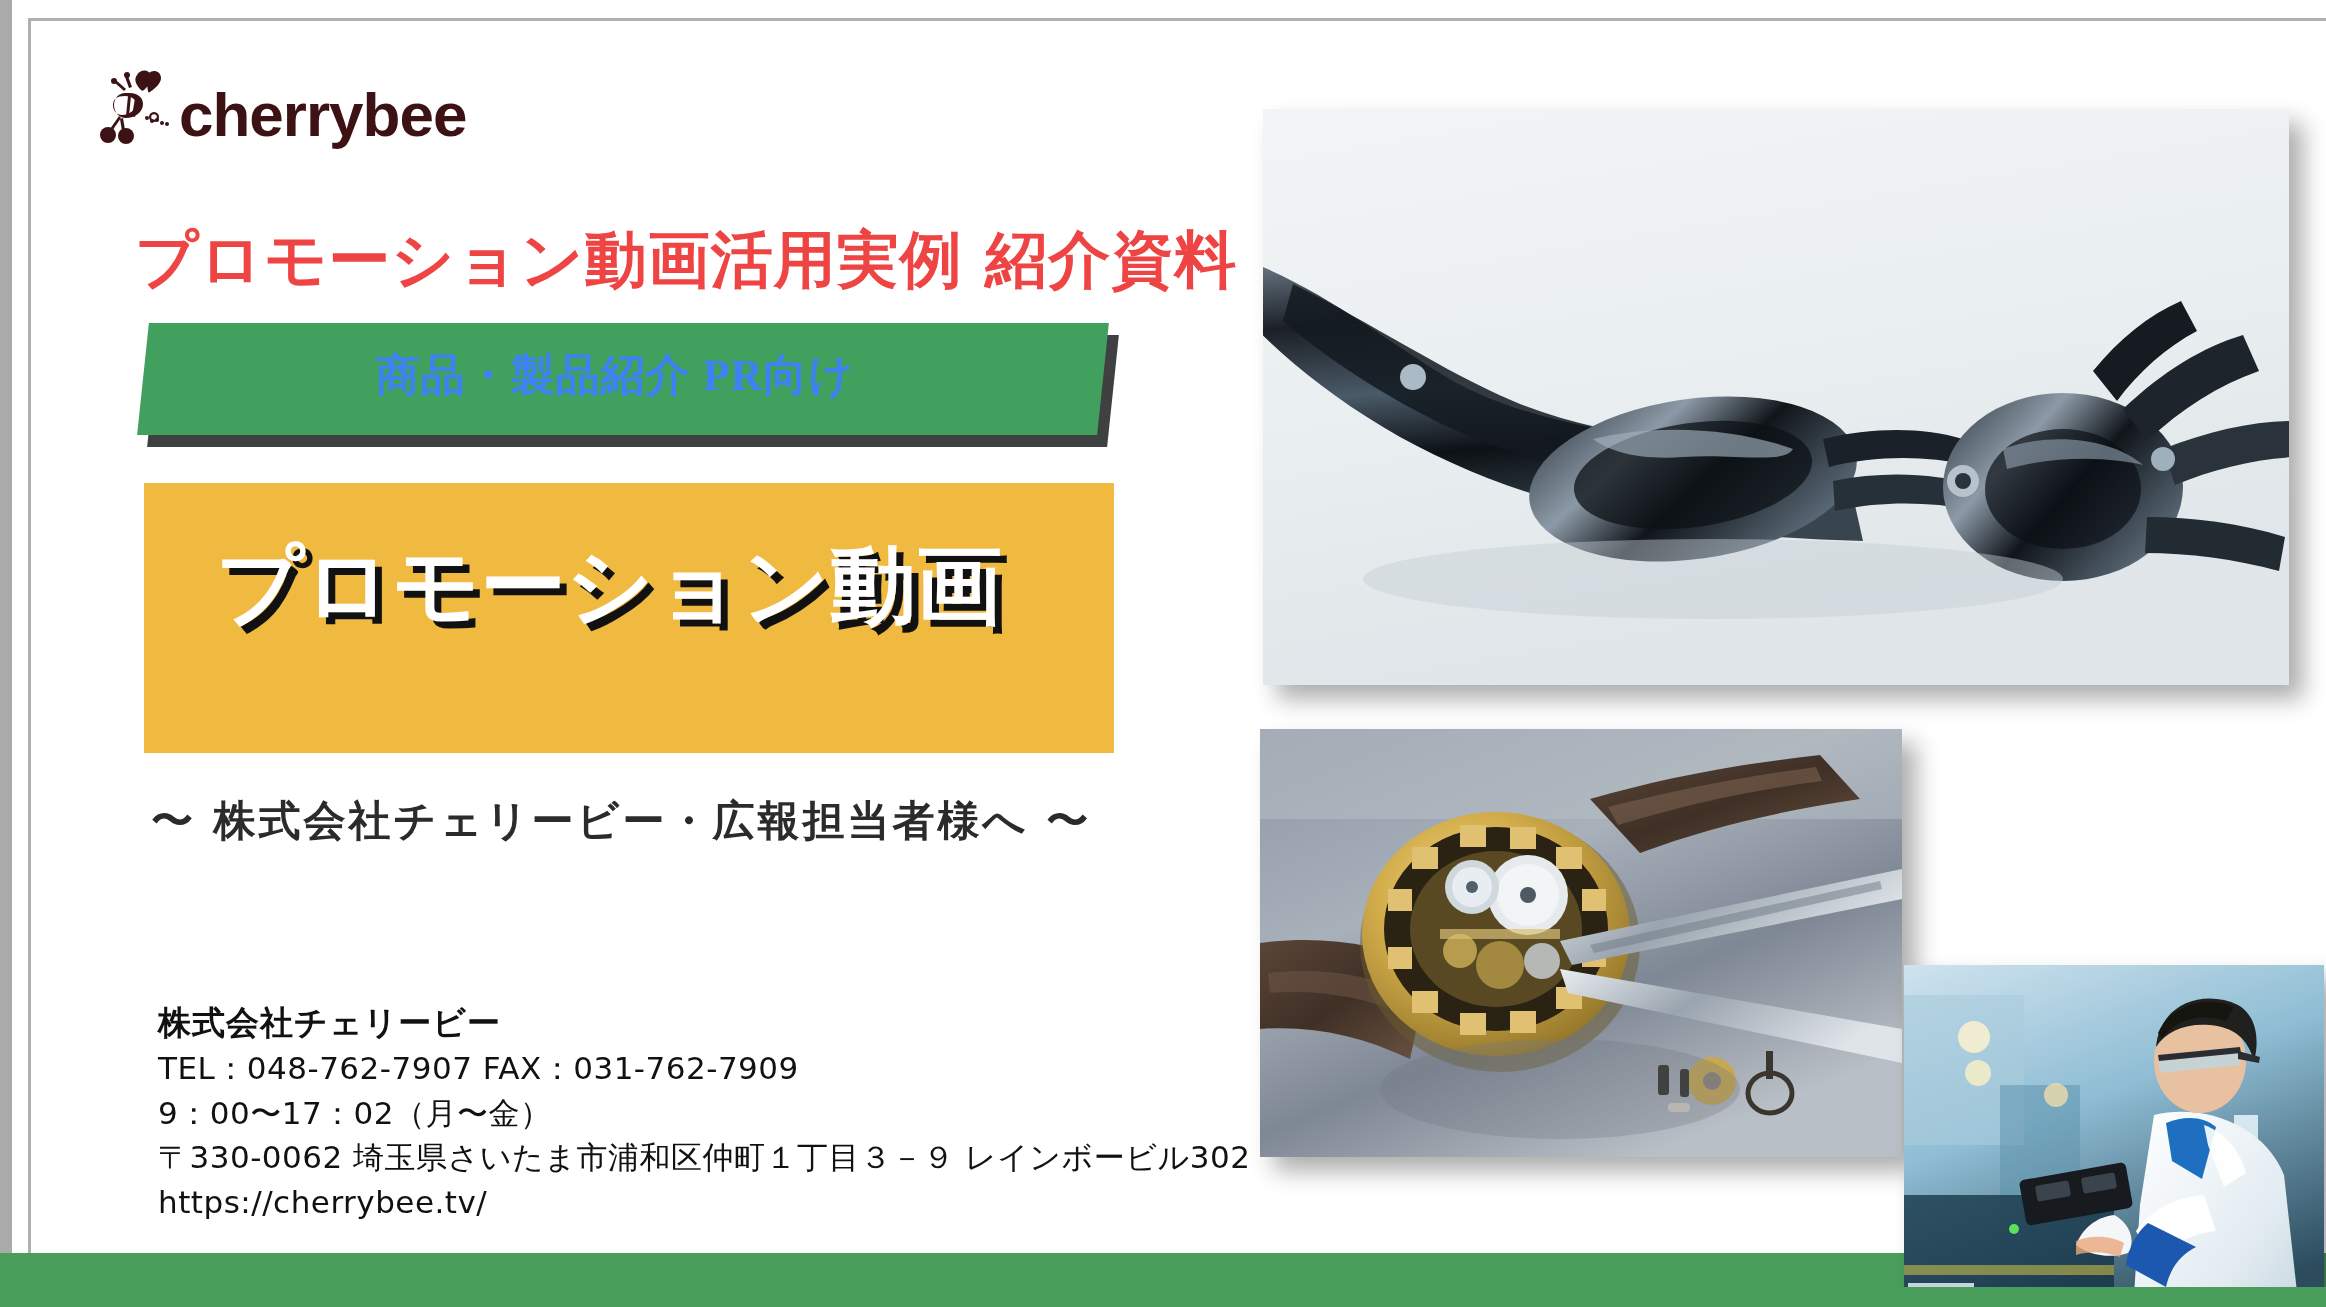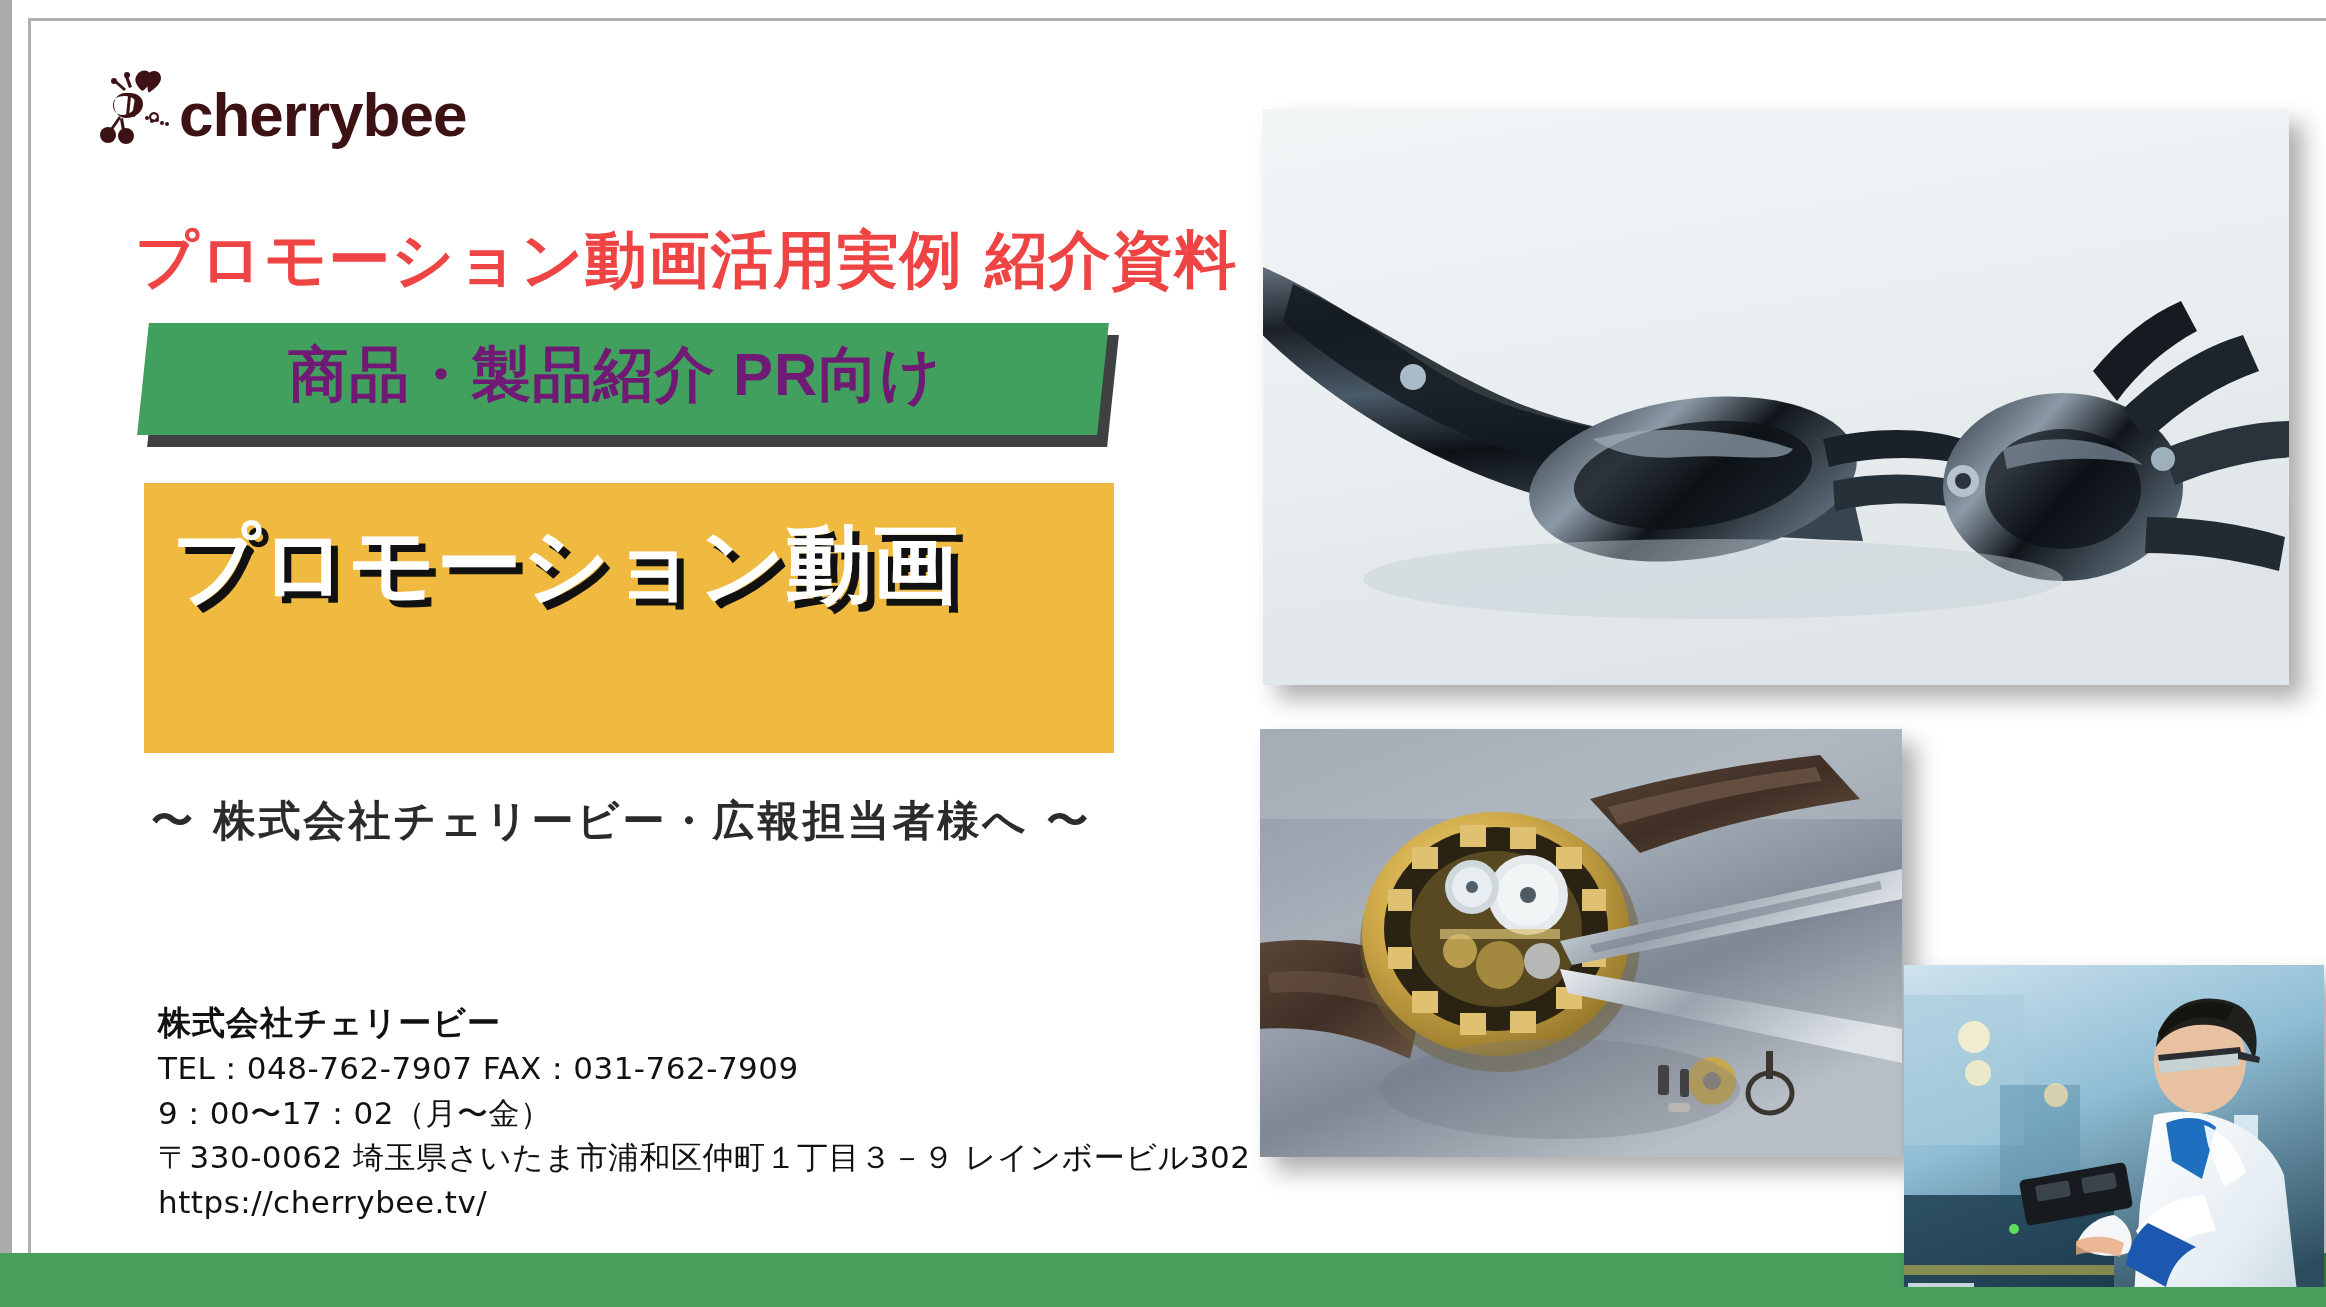--- a/index.html
+++ b/index.html
@@ -126,26 +126,26 @@
     transform: skewX(-6deg);
   }
   .banner-label {
     position: absolute;
     left: 0; top: 0;
     width: 960px;
     height: 112px;
     display: flex;
     align-items: center;
     justify-content: center;
-    font-size: 60px;
+    font-size: 44px;
     font-weight: 900;
-    color: #701a75;
+    color: #3b82f6;
     letter-spacing: 1px;
     white-space: nowrap;
-    font-family: Liberation Sans, sans-serif;
+    font-family: Liberation Serif, serif;
   }
 
   
   .yellow-box {
     position: absolute;
     left: 113px;
     top: 462px;
     width: 970px;
     height: 270px;
     background: #f0b93f;
@@ -156,21 +156,21 @@
     position: absolute;
     left: 28px;
     font-size: 86px;
     font-weight: 900;
     color: #ffffff;
     text-shadow: 7px 7px 0 #111111;
     white-space: nowrap;
     letter-spacing: 0px;
     font-family: "DejaVu Sans", "Liberation Sans", sans-serif;
   }
-  .yellow-line-1 { top: 24px; }
+  .yellow-line-1 { top: 45px; margin-left: 44px; }
   .yellow-line-2 { top: 140px; }
 
   
   .subtitle {
     position: absolute;
     left: 120px;
     top: 772px;
     font-size: 42px;
     font-weight: 700;
     color: #2b2b2b;

